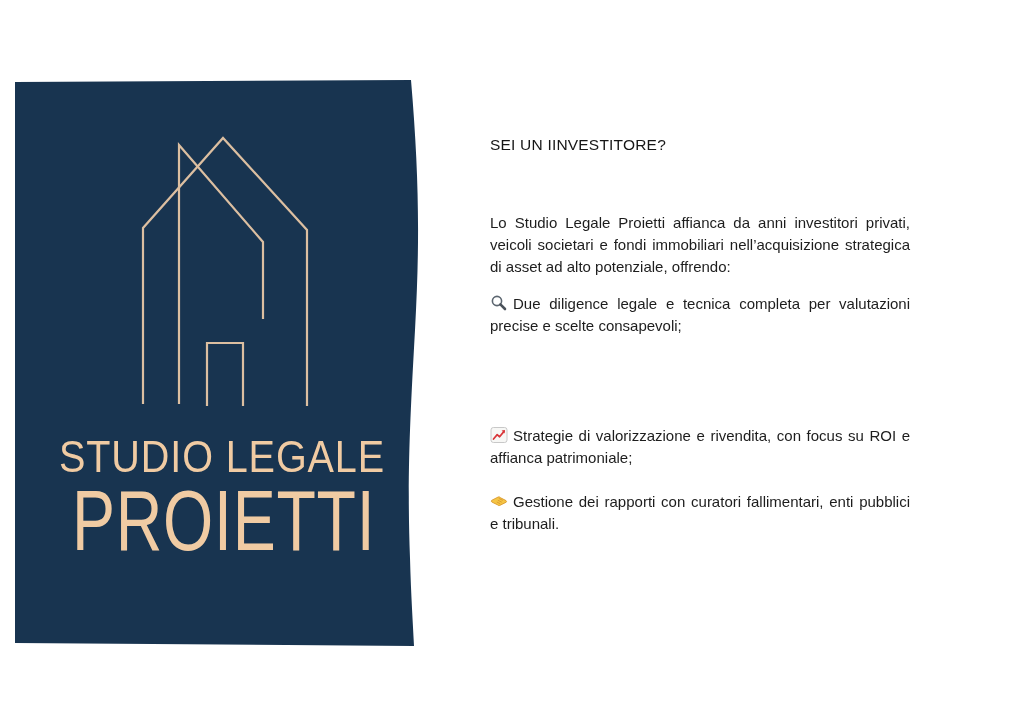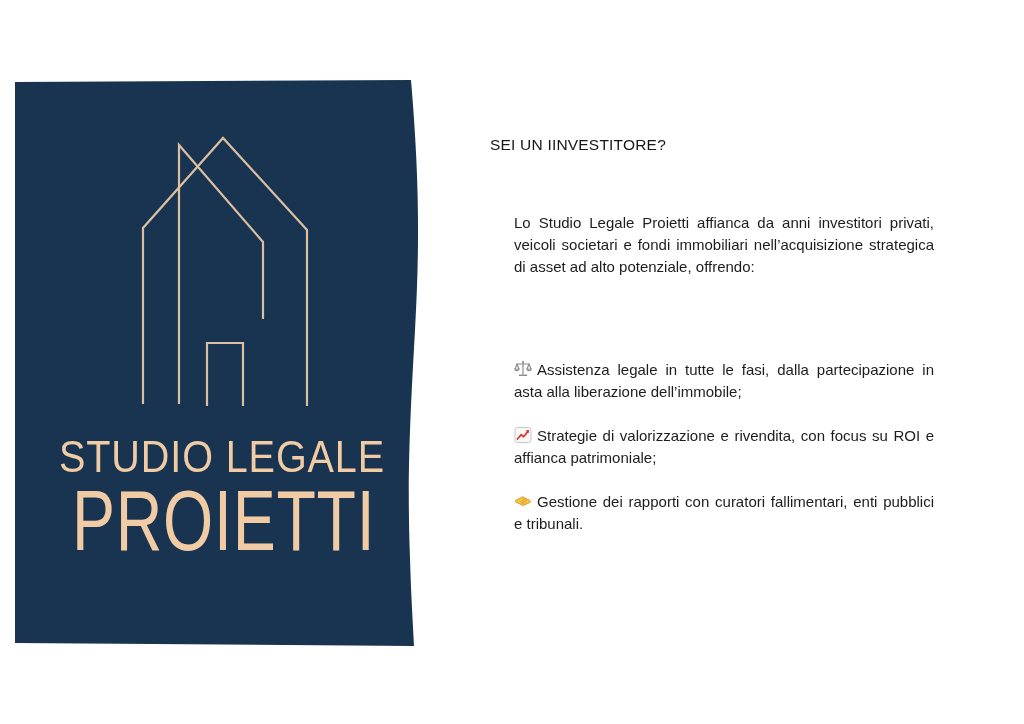--- a/index.html
+++ b/index.html
@@ -13,21 +13,21 @@
                  font-size:45px; line-height:45px; font-weight:400; letter-spacing:1px;
                  color:#f0cba3; transform:scaleX(0.88); }
   .brand-line2 { position:absolute; left:22px; top:477px; width:400px; text-align:center;
                  font-size:86px; line-height:86px; font-weight:400; letter-spacing:1px;
                  color:#f0cba3; transform:scaleX(0.75); }
 
   .content { position:absolute; left:490px; top:0; width:420px; height:724px; color:#1d1d1d; }
   .heading { position:absolute; top:136px; left:0; width:100%; text-align:left;
              font-size:15.5px; letter-spacing:0.2px; color:#161616; }
   .para { position:absolute; left:0; width:100%; font-size:15px; line-height:22px;
-          text-align:justify; color:#1d1d1d;margin-left:24px; }
+          text-align:justify; color:#1d1d1d; }
   .p-intro   { top:212px; }
   .p-b1      { top:293px; }
   .p-b2      { top:359px; }
   .p-b3      { top:425px; }
   .p-b4      { top:491px; }
   .p-closing { top:557px; }
 
   .bi { display:inline-block; width:18px; height:18px; vertical-align:-3px; margin-right:5px; }
 </style>
 </head>
@@ -53,35 +53,27 @@
 
   <div class="brand-line1">STUDIO LEGALE</div>
   <div class="brand-line2">PROIETTI</div>
 
   <div class="content">
 
     <div class="heading">SEI UN IINVESTITORE?</div>
 
     <p class="para p-intro">Lo Studio Legale Proietti affianca da anni investitori privati, veicoli societari e fondi immobiliari nell’acquisizione strategica di asset ad alto potenziale, offrendo:</p>
 
+    <p class="para p-b1">
+      <svg class="bi" viewBox="0 0 18 18">
+        <circle cx="7" cy="7" r="4.6" fill="none" stroke="#5c6670" stroke-width="1.6"></circle>
+        <line x1="10.4" y1="10.4" x2="15" y2="15" stroke="#4a525a" stroke-width="2.6" stroke-linecap="round"></line>
+      </svg><span>Due diligence legale e tecnica completa per valutazioni precise e scelte consapevoli;</span>
+    </p>
 
-    <p class="para p-b2">
-      <svg class="bi" viewBox="0 0 18 18">
-        <g stroke="#8c8c8c" stroke-width="1.2" fill="none" stroke-linecap="round">
-          <line x1="9" y1="2.2" x2="9" y2="14.2"></line>
-          <line x1="3" y1="4" x2="15" y2="4"></line>
-          <path d="M3,4 L1.2,8.6 M3,4 L4.8,8.6"></path>
-          <path d="M1,8.6 A2,2 0 0 0 5,8.6" fill="#b5b5b5"></path>
-          <path d="M15,4 L13.2,8.6 M15,4 L16.8,8.6"></path>
-          <path d="M13,8.6 A2,2 0 0 0 17,8.6" fill="#b5b5b5"></path>
-          <line x1="5.5" y1="15.2" x2="12.5" y2="15.2" stroke-width="1.6"></line>
-        </g>
-        <circle cx="9" cy="2" r="1" fill="#8c8c8c"></circle>
-      </svg><span>Assistenza legale in tutte le fasi, dalla partecipazione in asta alla liberazione dell’immobile;</span>
-    </p>
 
     <p class="para p-b3">
       <svg class="bi" viewBox="0 0 18 18">
         <rect x="1" y="1.5" width="16" height="15" rx="2.4" fill="#f7f7f5" stroke="#c8c8c8" stroke-width="1"></rect>
         <polyline points="3.5,13 7.2,8.6 9.6,10.8 14,5.4" fill="none" stroke="#d9363a" stroke-width="1.7" stroke-linecap="round" stroke-linejoin="round"></polyline>
         <path d="M11.6,4.6 L15,4.1 L14.6,7.4 Z" fill="#d9363a"></path>
       </svg><span>Strategie di valorizzazione e rivendita, con focus su ROI e affianca patrimoniale;</span>
     </p>
 
     <p class="para p-b4">

